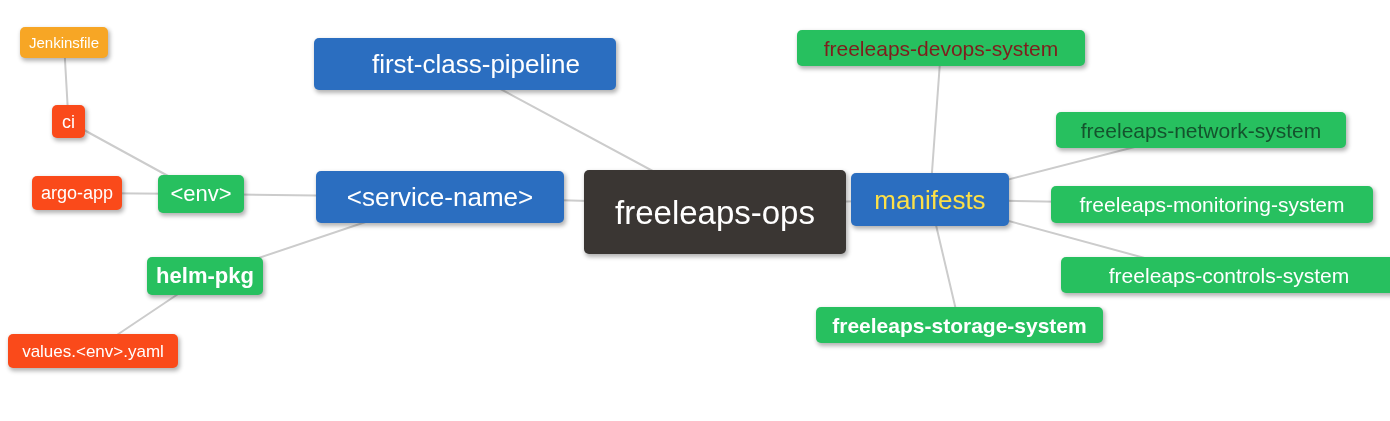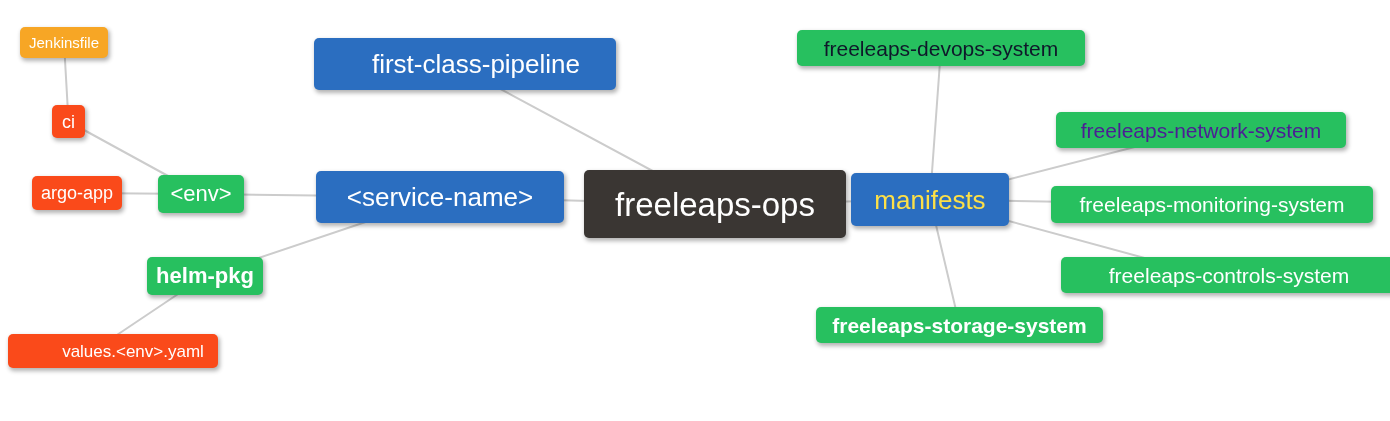--- a/index.html
+++ b/index.html
@@ -55,43 +55,43 @@
     <line x1="440" y1="197" x2="715" y2="204.5" stroke="#cccccc"></line>
     <line x1="454" y1="64" x2="715" y2="204.5" stroke="#cccccc"></line>
     <line x1="715" y1="204.5" x2="930" y2="199.5" stroke="#cccccc"></line>
     <line x1="930" y1="199.5" x2="941" y2="48" stroke="#cccccc"></line>
     <line x1="930" y1="199.5" x2="1201" y2="130" stroke="#cccccc"></line>
     <line x1="930" y1="199.5" x2="1212" y2="204.5" stroke="#cccccc"></line>
     <line x1="930" y1="199.5" x2="1207" y2="275" stroke="#cccccc"></line>
     <line x1="930" y1="199.5" x2="959.5" y2="325" stroke="#cccccc"></line>
   </svg>
 
-  <div class="node" style="left: 584px; top: 170px; width: 262px; height: 68px; font-size: 33px; background-color: rgb(58, 54, 51); color: rgb(255, 255, 255); text-align: center;">freeleaps-ops</div>
+  <div class="node" style="left: 584px; top: 170px; width: 262px; height: 84px; font-size: 33px; background-color: rgb(58, 54, 51); color: rgb(255, 255, 255); text-align: center;">freeleaps-ops</div>
 
   <div class="node" style="left: 314px; top: 38px; width: 280px; height: 52px; font-size: 26px; background-color: rgb(43, 110, 192); color: rgb(255, 255, 255); padding-left: 22px;">first-class-pipeline</div>
 
   <div class="node" style="left: 316px; top: 171px; width: 248px; height: 52px; font-size: 26px; background-color: rgb(43, 110, 192); color: rgb(255, 255, 255);">&lt;service-name&gt;</div>
 
   <div class="node" style="left: 851px; top: 173px; width: 158px; height: 53px; font-size: 26px; background-color: rgb(43, 110, 192); color: #fde047;">manifests</div>
 
   <div class="node" style="left: 158px; top: 175px; width: 86px; height: 38px; font-size: 22px; background-color: rgb(39, 192, 95); color: rgb(255, 255, 255);">&lt;env&gt;</div>
 
   <div class="node" style="left: 147px; top: 257px; width: 116px; height: 38px; font-size: 22px; background-color: rgb(39, 192, 95); color: rgb(255, 255, 255); font-weight: bold;">helm-pkg</div>
 
-  <div class="node" style="left: 797px; top: 30px; width: 288px; height: 36px; font-size: 21px; background-color: rgb(39, 192, 95); color: #0f172a;">freeleaps-devops-system</div>
+  <div class="node" style="left: 797px; top: 30px; width: 288px; height: 36px; font-size: 21px; background-color: rgb(39, 192, 95); color: #7f1d1d;">freeleaps-devops-system</div>
 
-  <div class="node" style="left: 1056px; top: 112px; width: 290px; height: 36px; font-size: 21px; background-color: rgb(39, 192, 95); color: #4c1d95;">freeleaps-network-system</div>
+  <div class="node" style="left: 1056px; top: 112px; width: 290px; height: 36px; font-size: 21px; background-color: rgb(39, 192, 95); color: #14532d;">freeleaps-network-system</div>
 
   <div class="node" style="left: 1051px; top: 186px; width: 322px; height: 37px; font-size: 21px; background-color: rgb(39, 192, 95); color: rgb(255, 255, 255);">freeleaps-monitoring-system</div>
 
   <div class="node" style="left: 1061px; top: 257px; width: 336px; height: 36px; font-size: 21px; background-color: rgb(39, 192, 95); color: rgb(255, 255, 255);">freeleaps-controls-system</div>
 
   <div class="node" style="left: 816px; top: 307px; width: 287px; height: 36px; font-size: 21px; background-color: rgb(39, 192, 95); color: rgb(255, 255, 255); font-weight: bold;">freeleaps-storage-system</div>
 
   <div class="node" style="left: 52px; top: 105px; width: 33px; height: 33px; font-size: 18px; background-color: rgb(250, 74, 26); color: rgb(255, 255, 255);">ci</div>
 
   <div class="node" style="left: 32px; top: 176px; width: 90px; height: 34px; font-size: 18px; background-color: rgb(250, 74, 26); color: rgb(255, 255, 255);">argo-app</div>
 
-  <div class="node" style="left: 8px; top: 334px; width: 170px; height: 34px; font-size: 17px; background-color: rgb(250, 74, 26); color: rgb(255, 255, 255); padding-left: 40px;">values.&lt;env&gt;.yaml</div>
+  <div class="node" style="left: 8px; top: 334px; width: 170px; height: 34px; font-size: 17px; background-color: rgb(250, 74, 26); color: rgb(255, 255, 255);">values.&lt;env&gt;.yaml</div>
 
   <div class="node" style="left: 20px; top: 27px; width: 88px; height: 31px; font-size: 15px; background-color: rgb(247, 166, 37); color: rgb(255, 255, 255);">Jenkinsfile</div>
 
 </div>
 
 </body></html>

